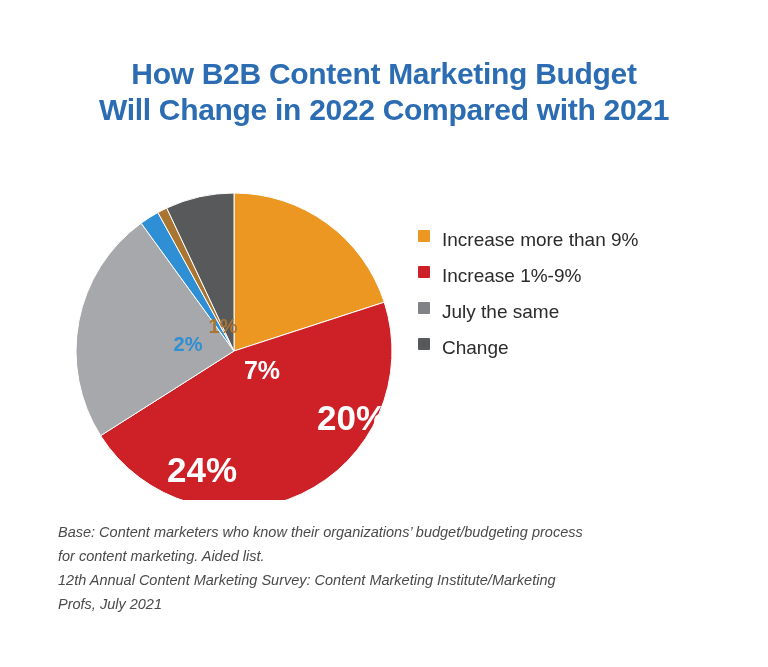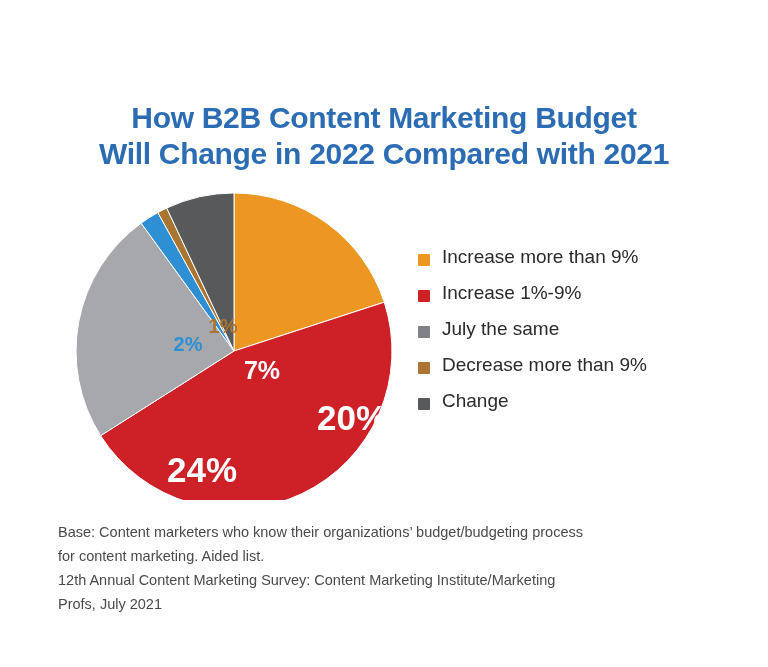--- a/index.html
+++ b/index.html
@@ -27,21 +27,20 @@
     position: absolute;
     left: 0;
     top: 56px;
     width: 768px;
     text-align: center;
     color: #2b6cb3;
     font-weight: bold;
     font-size: 30px;
     line-height: 36px;
     letter-spacing: -0.3px;
-    margin-top: 44px;
   }
   .title-line { display: block; white-space: nowrap; }
 
   
   .chart-area {
     position: absolute;
     left: 0;
     top: 140px;
     width: 768px;
     height: 360px;
@@ -70,21 +69,21 @@
 
   
   .legend {
     position: absolute;
     left: 418px;
     top: 90px;
     width: 330px;
   }
   .legend-item {
     display: flex;
-    align-items: flex-end;
+    align-items: flex-start;
     height: 36px;
   }
   .legend-swatch {
     width: 12px;
     height: 12px;
     flex: 0 0 12px;
     margin-right: 12px;
     border-radius: 1px;
   }
   .legend-text {
@@ -95,20 +94,21 @@
     line-height: 1;
   }
 
   
   .footnote {
     position: absolute;
     left: 58px;
     top: 520px;
     width: 620px;
     font-family: "Liberation Sans", sans-serif;
+    font-style: italic;
     font-size: 14.5px;
     line-height: 24px;
     color: #4a4a4a;
   }
   .footnote-line { display: block; white-space: nowrap; }
 </style>
 </head>
 <body>
 
 <div id="infographic">
@@ -149,24 +149,20 @@
           </div>
           <div class="legend-item">
             <span class="legend-swatch" style="background: rgb(206, 32, 39);"></span>
             <span class="legend-text">Increase 1%-9%</span>
           </div>
           <div class="legend-item">
             <span class="legend-swatch" style="background: rgb(128, 130, 133);"></span>
             <span class="legend-text">July the same</span>
           </div>
           <div class="legend-item">
-            <span class="legend-swatch" style="background: rgb(169, 117, 49);"></span>
-            <span class="legend-text">Decrease more than 9%</span>
-          </div>
-          <div class="legend-item">
             <span class="legend-swatch" style="background: rgb(88, 89, 91);"></span>
             <span class="legend-text">Change</span>
           </div>
         </div>
     </div>
 
   </div>
 
   <div class="footnote">
     <span class="footnote-line">Base: Content marketers who know their organizations’ budget/budgeting process</span>

